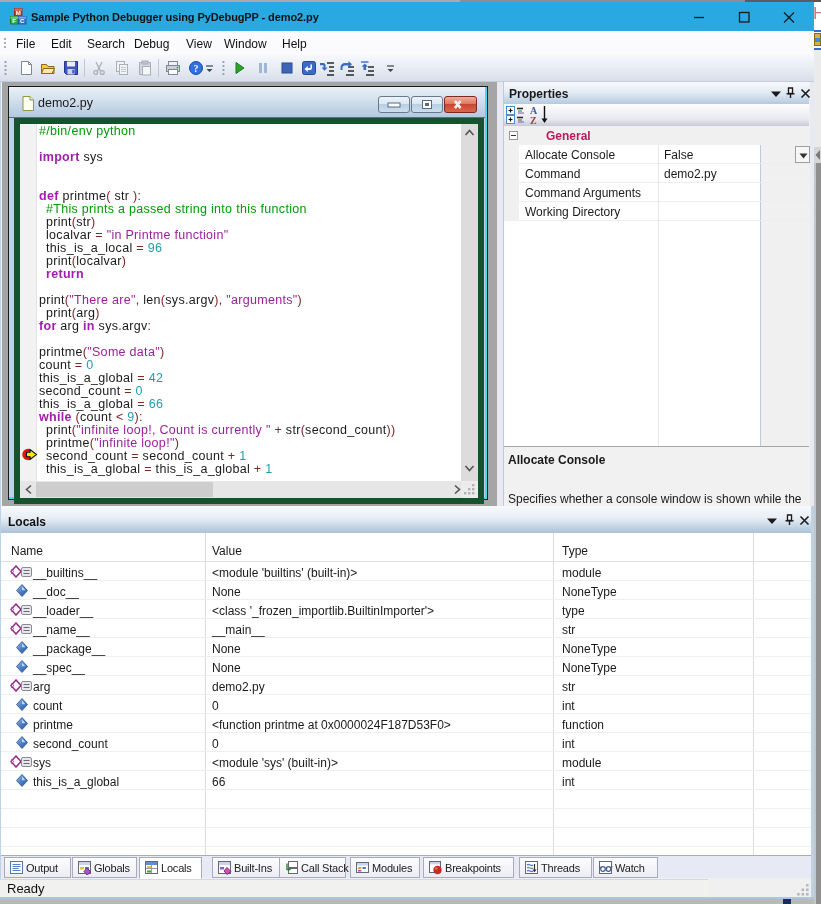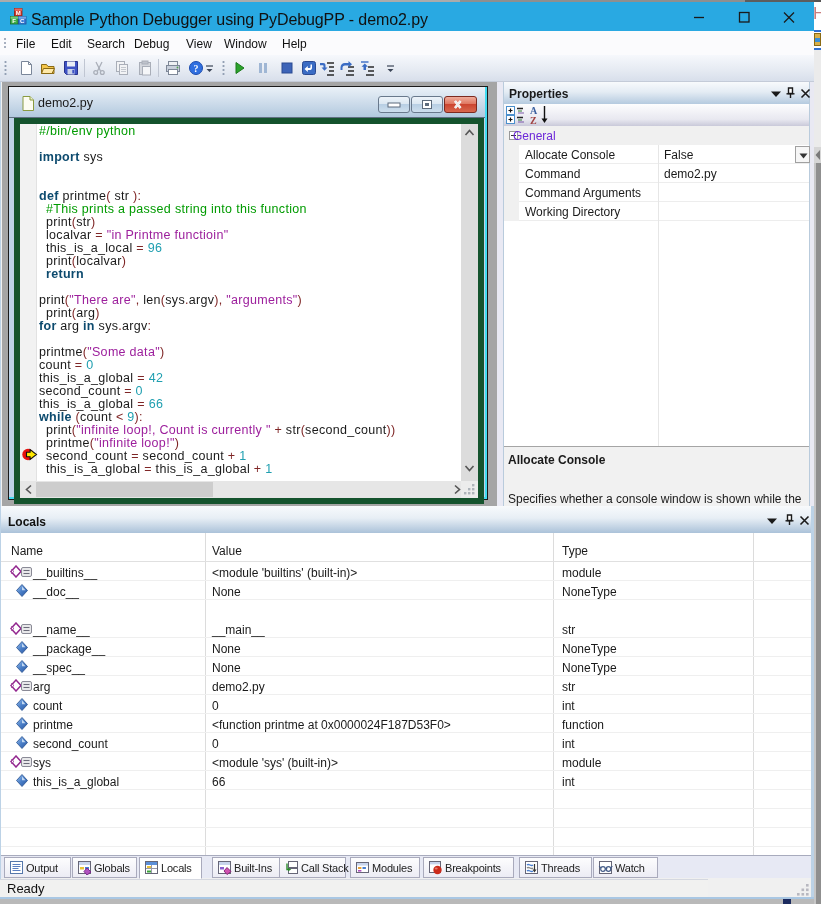--- a/index.html
+++ b/index.html
@@ -3,21 +3,21 @@
 <meta charset="utf-8">
 <style>
 html,body{margin:0;padding:0;}
 body{width:821px;height:904px;overflow:hidden;font-family:"Liberation Sans",sans-serif;}
 #scr{position:relative;width:821px;height:904px;background:#9c9c9c;overflow:hidden;}
 .abs{position:absolute;}
 #app{position:absolute;left:0;top:0;width:814px;height:899px;background:#f0f0f0;}
 
 #topstrip{position:absolute;left:0;top:0;width:814px;height:2px;background:linear-gradient(90deg,#ababab 460px,#8f8f8f 460px,#8f8f8f 745px,#5d5d5d 745px);}
 #titlebar{position:absolute;left:0;top:2px;width:814px;height:29px;background:#29a9e2;}
-#titletext{position:absolute;left:31px;top:9px;font-size:16px;letter-spacing:-0.1px;color:#111;}
+#titletext{position:absolute;left:31px;top:9px;font-size:11px;letter-spacing:-0.1px;color:#111;font-weight:bold;}
 
 #menubar{position:absolute;left:0;top:31px;width:814px;height:24px;background:#fbfbfd;}
 .menu{position:absolute;top:6px;font-size:12px;color:#111;}
 
 #toolbar{position:absolute;left:0;top:55px;width:814px;height:26px;background:linear-gradient(#f6f8fc,#e5eaf2 60%,#d8dfeb);border-bottom:1px solid #c4cbd8;}
 .tbi{position:absolute;top:5px;width:16px;height:16px;}
 .tsep{position:absolute;top:4px;width:1px;height:18px;background:#c0c6d2;}
 .tgrip{position:absolute;top:5px;width:3px;height:16px;background-image:radial-gradient(circle,#93a0b4 1px,transparent 1.2px);background-size:3px 4px;}
 .tovf{position:absolute;top:4px;width:9px;height:18px;}
 
@@ -25,31 +25,31 @@
 #child{position:absolute;left:6px;top:4px;width:478px;height:412px;background:#bdd2e7;border:1px solid #1a1a1a;box-shadow:inset -2px -2px 0 #40dcf2;}
 #ctitle{position:absolute;left:0px;top:0px;width:476px;height:30px;background:linear-gradient(#eaf1f8,#ccdbea 55%,#b2c9de);border-bottom:1px solid #5f6f80;}
 #ctitletext{position:absolute;left:29px;top:9px;font-size:12.5px;color:#1a1a1a;}
 .cbtn{position:absolute;top:9px;}
 #ceditor{position:absolute;left:5px;top:31px;width:458px;height:374px;background:#fff;border:6px solid #14532d;}
 #gutter{position:absolute;left:0;top:0;width:16px;height:357px;background:#f2f2f2;border-right:1px solid #e2e2e2;}
 #code{position:absolute;left:19px;top:1px;width:420px;font-size:12.5px;letter-spacing:0.3px;line-height:13px;color:#1a1a1a;white-space:nowrap;}
 .ln{height:13px;}
 .ln.i{padding-left:7px;}
 .c{color:#009b00;}
-.k{color:#0c4a6e;font-weight:bold;}
+.k{color:#a21caf;font-weight:bold;}
 .s{color:#9c1e9c;}
 .n{color:#1f9fb0;}
 .o{color:#7f2626;}
 #vscroll{position:absolute;left:441px;top:0;width:17px;height:357px;background:#dcdcdc;}
 #hscroll{position:absolute;left:0;top:357px;width:441px;height:17px;background:#e6e6e6;}
 #hthumb{position:absolute;left:16px;top:1px;width:177px;height:15px;background:#cdcdcd;}
 #scorner{position:absolute;left:441px;top:357px;width:17px;height:17px;background:#ececec;}
 
 #vsplit{position:absolute;left:497px;top:82px;width:6px;height:424px;background:#e9e9f3;}
-#props{position:absolute;left:503px;top:82px;width:307px;height:424px;background:#fff;font-size:12px;color:#1a1a1a;border-left:1px solid #b9cbdc;border-right:1px solid #b9cbdc;box-sizing:border-box;}
+#props{position:absolute;left:503px;top:82px;width:258px;height:424px;background:#fff;font-size:12px;color:#1a1a1a;border-left:1px solid #b9cbdc;border-right:1px solid #b9cbdc;box-sizing:border-box;}
 #pcap{position:absolute;left:0;top:0;width:305px;height:22px;background:linear-gradient(#f8fafc,#e4ecf4 45%,#b5cadf);font-weight:bold;}
 #ptool{position:absolute;left:0;top:22px;width:305px;height:22px;background:linear-gradient(#fdfdfe,#e8e8f0 70%,#c9c9d9);}
 #pgrid{position:absolute;left:0;top:44px;width:305px;height:95px;}
 .pcat{position:absolute;left:0;top:0;width:305px;height:19px;background:#f0f0f0;}
 .prow{position:absolute;left:0;width:305px;height:19px;border-bottom:1px solid #ededed;box-sizing:border-box;}
 .prow .pl{position:absolute;left:21px;top:3px;}
 .prow .pv{position:absolute;left:160px;top:3px;}
 .prow::before{content:"";position:absolute;left:0;top:0;width:15px;height:19px;background:#f0f0f0;}
 .prow::after{content:"";position:absolute;left:154px;top:0;width:1px;height:19px;background:#e6e6e6;}
 #pdiv{position:absolute;left:154px;top:139px;width:1px;height:225px;background:#e6e6e6;}
@@ -468,21 +468,21 @@
           <line x1="15.5" y1="1" x2="15.5" y2="16" stroke="#111" stroke-width="1.4"></line>
           <path d="M12.5 13.5l3 4.5 3-4.5z" fill="#111"></path>
         </svg>
       </div>
       <div id="pgrid">
         <div class="pcat">
             <svg class="abs" style="left:5px;top:5px" width="9" height="9">
               <rect x="0.5" y="0.5" width="8" height="8" fill="#fff" stroke="#989898"></rect>
               <line x1="2" y1="4.5" x2="7" y2="4.5" stroke="#333"></line>
             </svg>
-            <span style="position:absolute;left:9px;top:3px;font-weight:normal;color:#6d28d9">General</span>
+            <span style="position:absolute;left:42px;top:3px;font-weight:bold;color:#be185d">General</span>
           </div>
         <div class="prow" style="top:19px">
             <span class="pl">Allocate Console</span>
             <span class="pv">False</span>
           <span class="abs" style="left:291px;top:1px;width:15px;height:17px;background:#f6f6f6;border:1px solid #a0a0a0;box-sizing:border-box;">
               <svg class="abs" style="left:3px;top:6px" width="9" height="6">
                 <path d="M0.5 0.5h8L4.5 5.5z" fill="#333"></path>
               </svg>
             </span>
         </div>
@@ -537,20 +537,28 @@
           <span class="tp">module</span>
         </div>
       <div class="lrow" style="top:48px">
           <svg class="id" style="left:15px" width="12" height="13">
             <use href="#icD"></use>
           </svg>
           <span class="nm">__doc__</span>
           <span class="vl">None</span>
           <span class="tp">NoneType</span>
         </div>
+      <div class="lrow" style="top:67px">
+          <svg class="ie" style="left:9px" width="22" height="13">
+            <use href="#icE"></use>
+          </svg>
+          <span class="nm">__loader__</span>
+          <span class="vl">&lt;class '_frozen_importlib.BuiltinImporter'&gt;</span>
+          <span class="tp">type</span>
+        </div>
       <div class="lrow" style="top:86px">
           <svg class="ie" style="left:9px" width="22" height="13">
             <use href="#icE"></use>
           </svg>
           <span class="nm">__name__</span>
           <span class="vl">__main__</span>
           <span class="tp">str</span>
         </div>
       <div class="lrow" style="top:105px">
           <svg class="id" style="left:15px" width="12" height="13">

